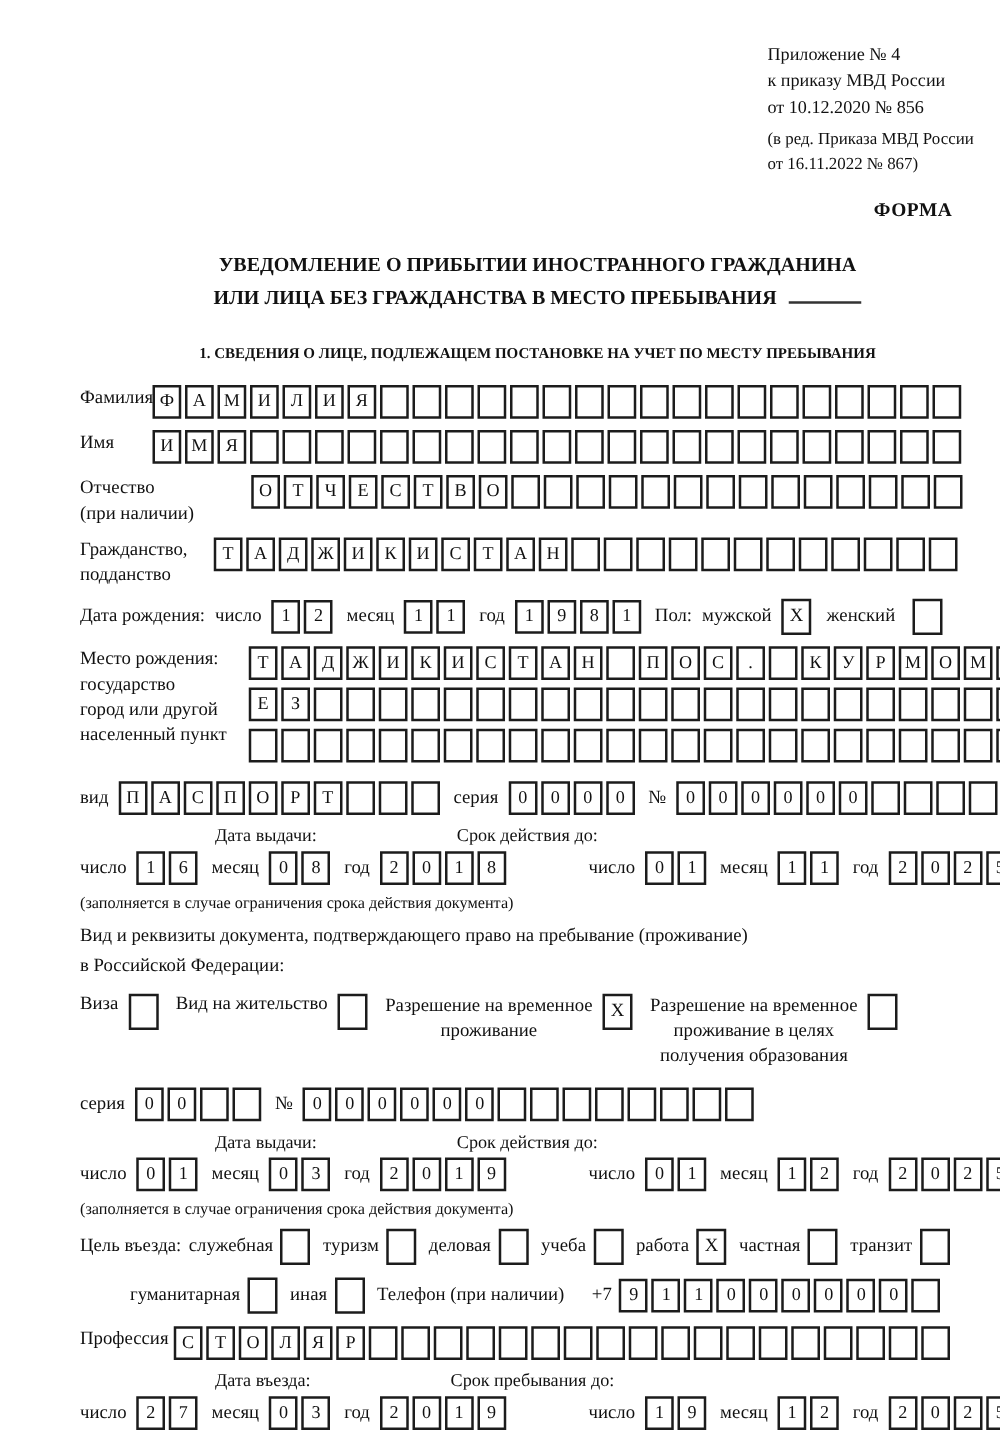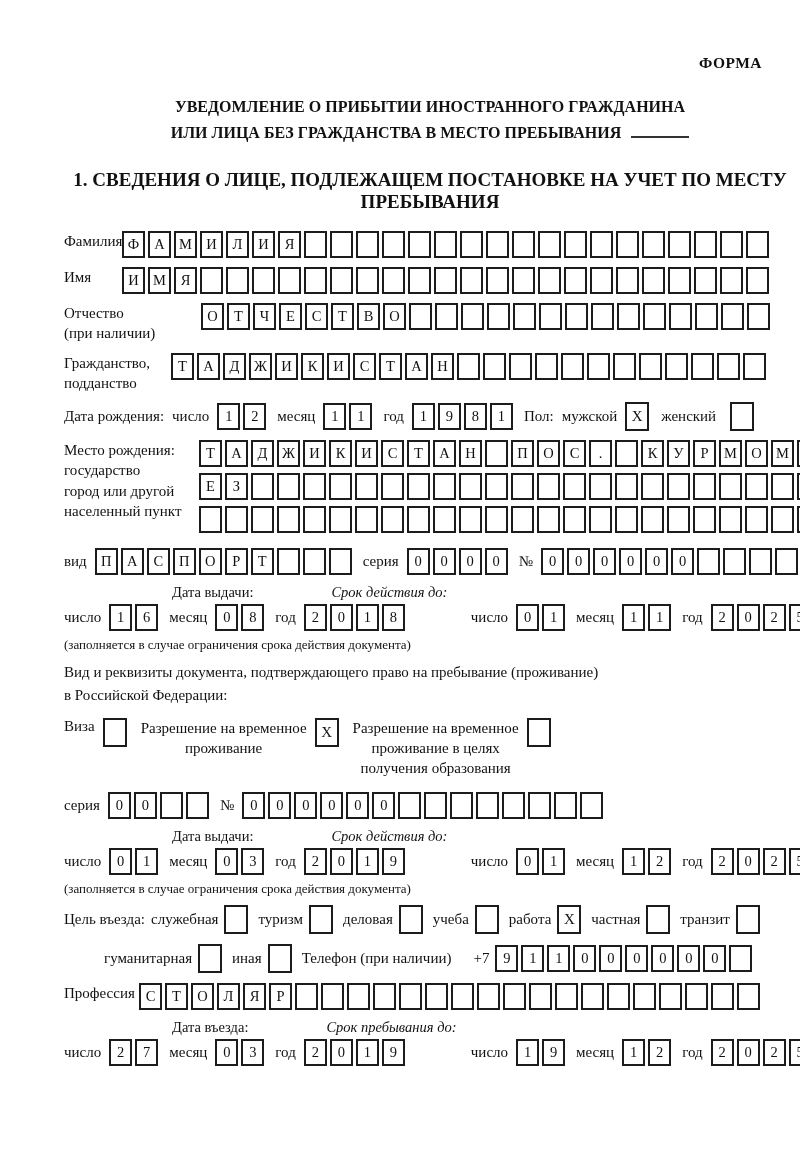--- a/index.html
+++ b/index.html
@@ -4,54 +4,61 @@
 <style>
   html,body{margin:0;padding:0;background:#fff;}
   body{width:800px;height:1163px;color:#111;font-family:"Liberation Serif",serif;font-size:15px;overflow:hidden;}
   .page{padding:34px 4px 0 64px;box-sizing:border-box;width:800px;}
   .hdr-block{margin-left:550px;line-height:1.45;font-size:14.5px;}
   .hdr-block .small{font-size:13.5px;}
   .hdr-block .gap{margin-top:4px;}
   .forma{text-align:right;padding-right:34px;font-weight:bold;margin-top:20px;font-size:15.5px;letter-spacing:.5px;}
   .title{ text-align:center;font-weight:bold;font-size:16px;margin-top:22px;line-height:1.6;}
   .blank-line{display:inline-block;width:58px;border-bottom:2px solid #333;height:1px;margin-left:10px;}
-  .sec-heading{text-align:center;font-weight:bold;font-size:19px;margin-top:24px;margin-bottom:18px;}
+  .sec-heading{text-align:center;font-weight:bold;font-size:12px;margin-top:24px;margin-bottom:18px;}
   .row{display:flex;align-items:flex-start;margin-bottom:9px;}
   .lbl{flex:none;line-height:1.35;}
   .w58{width:58px;} .w107{width:107px;} .w137{width:137px;} .w135{width:135px;} .w75{width:75px;}
   .cells{display:flex;flex:none;}
   .cell{flex:none;display:inline-block;width:19px;height:23px;border:2px solid #1c1c1c;margin-right:3px;
         text-align:center;line-height:23px;font-size:14.5px;}
   .stack{display:flex;flex-direction:column;}
   .stack .cells{margin-bottom:6px;}
   .chk{display:inline-block;width:20px;height:25px;border:2px solid #1c1c1c;text-align:center;line-height:25px;
        font-size:15px;flex:none;}
   .inline-row{display:flex;align-items:center;margin-bottom:9px;}
   .inline-row .t{margin-right:8px;white-space:nowrap;}
   .inline-row .cells{margin-right:8px;}
   .doc-header{text-align:center;font-weight:bold;font-size:14.5px;margin:4px 0 8px 0;}
   .date-captions{display:flex;margin-bottom:3px;font-size:14.5px;}
   .cap1{margin-left:108px;}
-  .cap2{margin-left:78px;font-style:italic;}
+  .cap2{margin-left:112px;}
   .note-right{padding-right:26px;font-size:13px;margin-top:-3px;margin-bottom:8px;}
   .plain{line-height:1.55;margin-bottom:6px;}
   .opt{display:flex;align-items:flex-start;margin-right:14px;}
   .opt .ol{margin-right:8px;white-space:nowrap;}
   .opt .stacked{text-align:center;line-height:1.35;margin-right:8px;}
   .opts-row{display:flex;align-items:flex-start;margin:10px 0 14px 0;}
   .purpose-row{display:flex;align-items:center;margin-bottom:10px;}
   .purpose-row .t{margin-right:6px;white-space:nowrap;}
   .purpose-row .chk{margin-right:10px;}
   .ml55{margin-left:55px;} .ml40{margin-left:40px;}
 </style>
 </head>
 <body>
 
 <div class="page">
 
+  <div class="hdr-block">
+    <div>Приложение № 4</div>
+    <div>к приказу МВД России</div>
+    <div>от 10.12.2020 № 856</div>
+    <div class="small gap">(в ред. Приказа МВД России</div>
+    <div class="small">от 16.11.2022 № 867)</div>
+  </div>
 
   <div class="forma">ФОРМА</div>
 
   <div class="title">
     <div>УВЕДОМЛЕНИЕ О ПРИБЫТИИ ИНОСТРАННОГО ГРАЖДАНИНА</div>
     <div><span>ИЛИ ЛИЦА БЕЗ ГРАЖДАНСТВА В МЕСТО ПРЕБЫВАНИЯ</span><span class="blank-line"></span></div>
   </div>
 
   <div class="sec-heading">1. СВЕДЕНИЯ О ЛИЦЕ, ПОДЛЕЖАЩЕМ ПОСТАНОВКЕ НА УЧЕТ ПО МЕСТУ ПРЕБЫВАНИЯ</div>
 
@@ -378,20 +385,24 @@
     <span>Вид и реквизиты документа, подтверждающего право на пребывание (проживание)</span><br>
     <span>в Российской Федерации:</span>
   </div>
 
   <div class="opts-row">
     <span class="opt">
       <span class="ol">Виза</span>
       <span class="chk"></span>
     </span>
     <span class="opt">
+      <span class="ol">Вид на жительство</span>
+      <span class="chk"></span>
+    </span>
+    <span class="opt">
       <span class="stacked">
         <span>Разрешение на временное</span><br>
         <span>проживание</span>
       </span>
       <span class="chk">X</span>
     </span>
     <span class="opt" style="margin-right:0">
       <span class="stacked">
         <span>Разрешение на временное</span><br>
         <span>проживание в целях</span><br>

